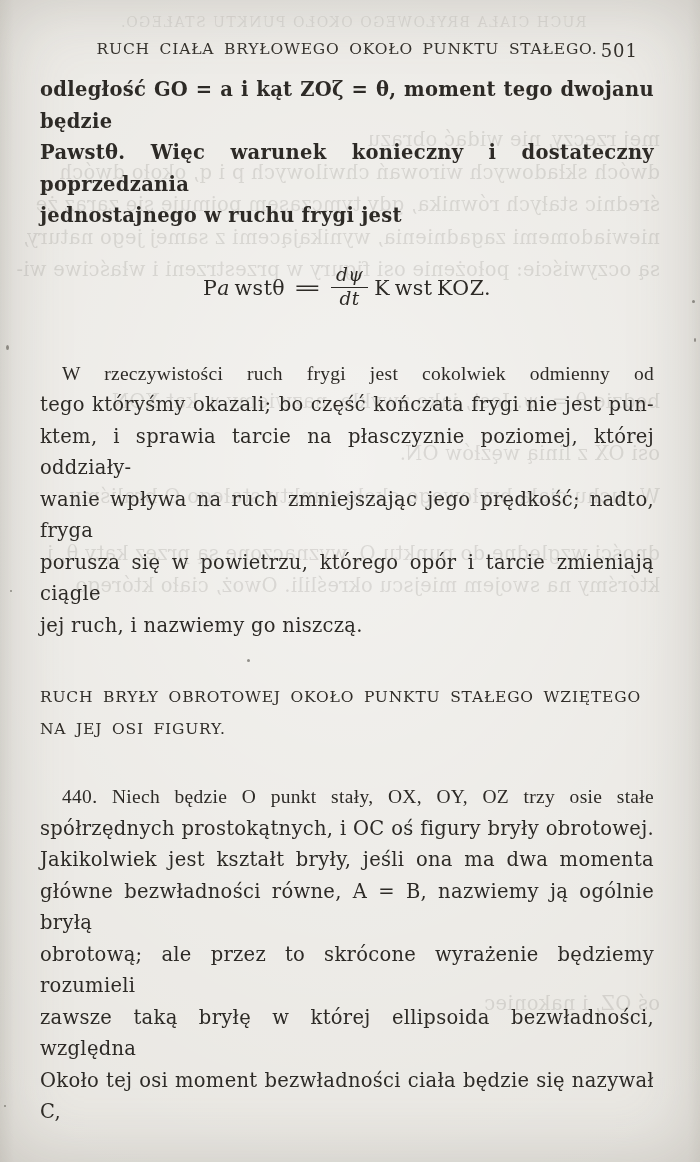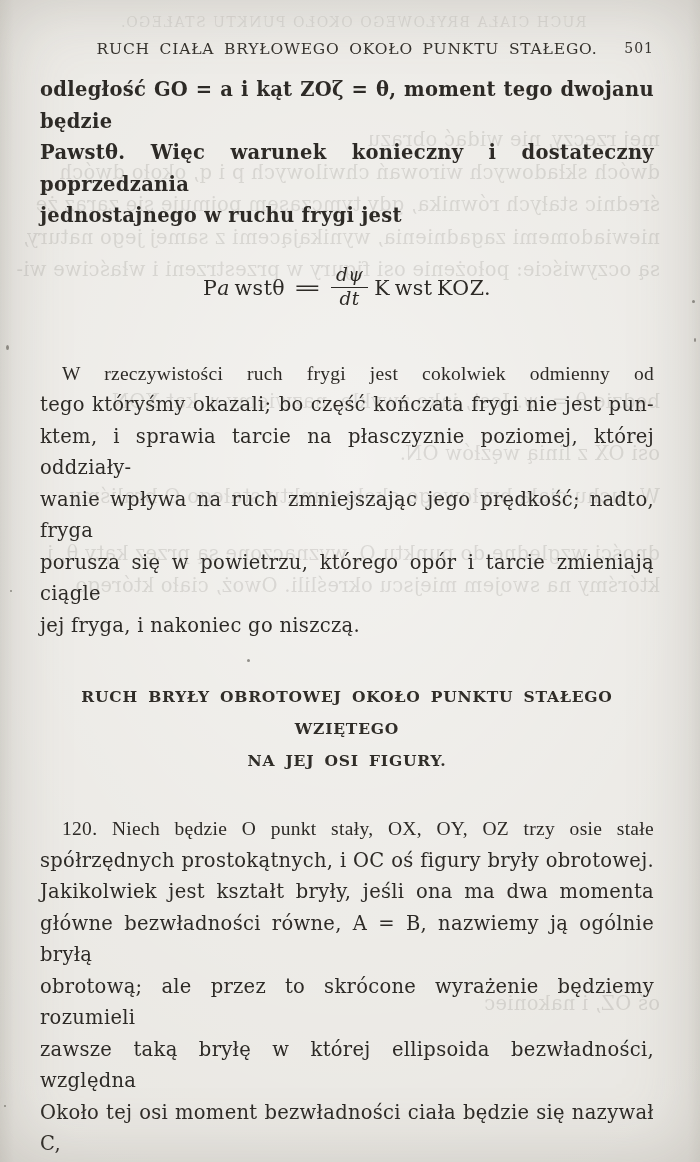--- a/index.html
+++ b/index.html
@@ -23,37 +23,37 @@
     position:absolute;left:0;right:0;padding:0 46px 0 40px;
     transform:scaleX(-1);
     color:#55514a;opacity:0.15;filter:blur(0.7px);
     font-size:19.5px;white-space:nowrap;letter-spacing:0.3px;
   }
   .bleed-line.caps{font-size:14px;letter-spacing:1.5px;text-align:center;opacity:0.12;}
   
   .content{position:absolute;top:0;left:0;right:0;padding:40px 46px 0 40px;}
   .runhead{position:relative;text-align:center;height:22px;
     font-size:15.5px;letter-spacing:0.8px;word-spacing:4px;color:#34312c;}
-  .runhead .pageno{position:absolute;right:0;top:0;font-size:14px;letter-spacing:1px;}
+  .runhead .pageno{position:absolute;right:16px;top:0;font-size:18px;letter-spacing:1px;}
   .para{font-size:19.5px;line-height:31.5px;letter-spacing:0.3px;}
   .line{text-align:justify;text-align-last:justify;}
   .line.last{text-align-last:left;}
   .indent{text-indent:22px;font-family:Liberation Serif, serif;}
   .it{font-style:italic;}
   .para-intro{margin-top:12px;font-weight:bold;}
   .formula{margin-top:24px;height:64px;display:flex;align-items:center;justify-content:center;
     font-size:20.5px;letter-spacing:0.5px;}
   .eq{display:inline-block;transform:scaleX(1.7);margin:0 14px;}
   .frac{display:inline-flex;flex-direction:column;align-items:center;
     font-size:18.5px;line-height:1.12;margin:0 6px 0 0;vertical-align:middle;}
   .frac .num{border-bottom:1.5px solid #2d2a26;padding:0 5px 1px;}
   .frac .den{padding-top:1px;}
   .para-friction{margin-top:38px;}
-  .sechead{margin-top:40px;text-align:center;font-size:15.5px;letter-spacing:0.8px;
-    word-spacing:4px;line-height:32px;color:#302d28;font-weight:bold;}
+  .sechead{margin-top:40px;font-size:15.5px;letter-spacing:0.8px;
+    word-spacing:4px;line-height:32px;color:#302d28;}
   .para-250{margin-top:36px;}
   .speck{position:absolute;background:rgba(70,65,58,0.55);border-radius:50%;pointer-events:none;}
 </style>
 </head>
 <body>
 
 <div class="page">
 
   <div class="bleed">
     <div class="bleed-line caps" style="top:14px">RUCH CIAŁA BRYŁOWEGO OKOŁO PUNKTU STAŁEGO.</div>
@@ -92,30 +92,30 @@
       </span>
       <span>K wst KOZ.</span>
     </div>
 
     <div class="para para-friction">
       <div class="line indent">W rzeczywistości ruch frygi jest cokolwiek odmienny od</div>
       <div class="line">tego któryśmy okazali; bo część kończata frygi nie jest pun-</div>
       <div class="line">ktem, i sprawia tarcie na płasczyznie poziomej, której oddziały-</div>
       <div class="line">wanie wpływa na ruch zmniejszając jego prędkość; nadto, fryga</div>
       <div class="line">porusza się w powietrzu, którego opór i tarcie zmieniają ciągle</div>
-      <div class="line last">jej fryga, i nakoniec go niszczą.</div>
+      <div class="line last">jej ruch, i nazwiemy go niszczą.</div>
     </div>
 
     <div class="sechead">
       <div>RUCH BRYŁY OBROTOWEJ OKOŁO PUNKTU STAŁEGO WZIĘTEGO</div>
       <div>NA JEJ OSI FIGURY.</div>
     </div>
 
     <div class="para para-250">
-      <div class="line indent">120. Niech będzie O punkt stały, OX, OY, OZ trzy osie stałe</div>
+      <div class="line indent">440. Niech będzie O punkt stały, OX, OY, OZ trzy osie stałe</div>
       <div class="line">spółrzędnych prostokątnych, i OC oś figury bryły obrotowej.</div>
       <div class="line">Jakikolwiek jest kształt bryły, jeśli ona ma dwa momenta</div>
       <div class="line">główne bezwładności równe, A = B, nazwiemy ją ogólnie bryłą</div>
       <div class="line">obrotową; ale przez to skrócone wyrażenie będziemy rozumieli</div>
       <div class="line">zawsze taką bryłę w której ellipsoida bezwładności, względna</div>
       <div class="line">Około tej osi moment bezwładności ciała będzie się nazywał C,</div>
 
     </div>
 
   </div>

